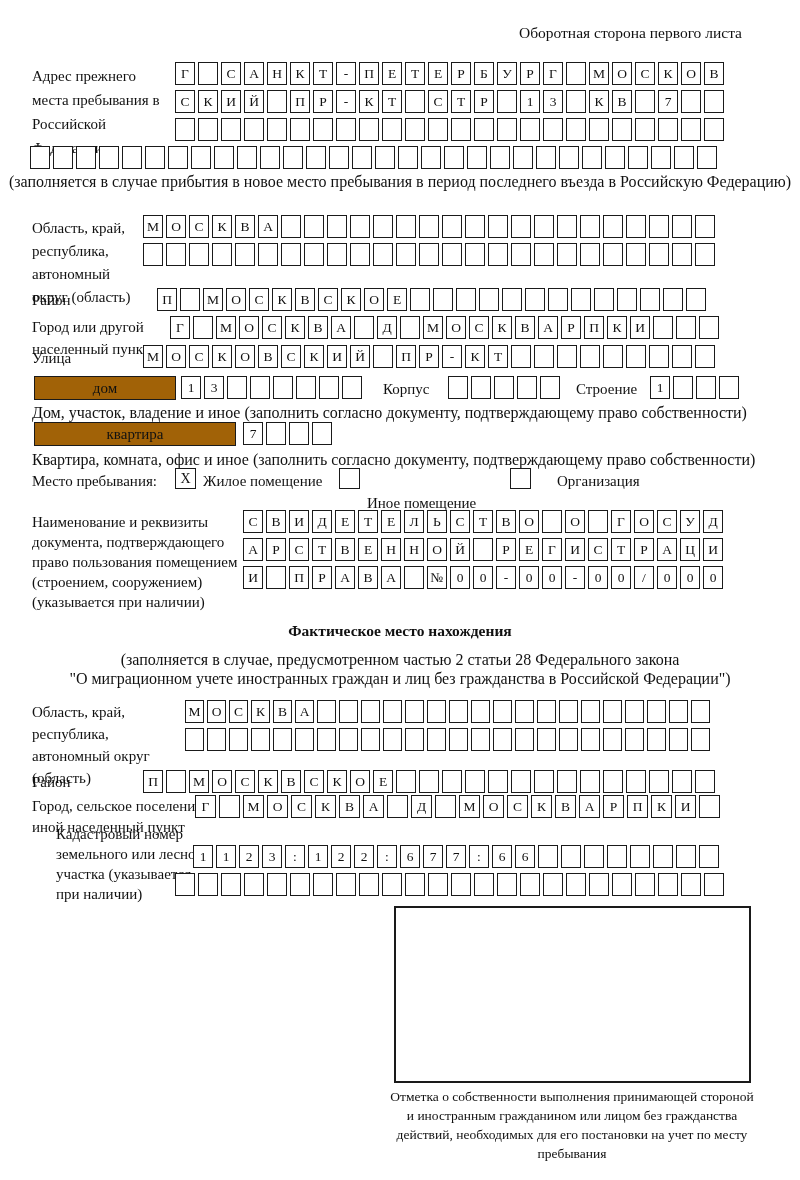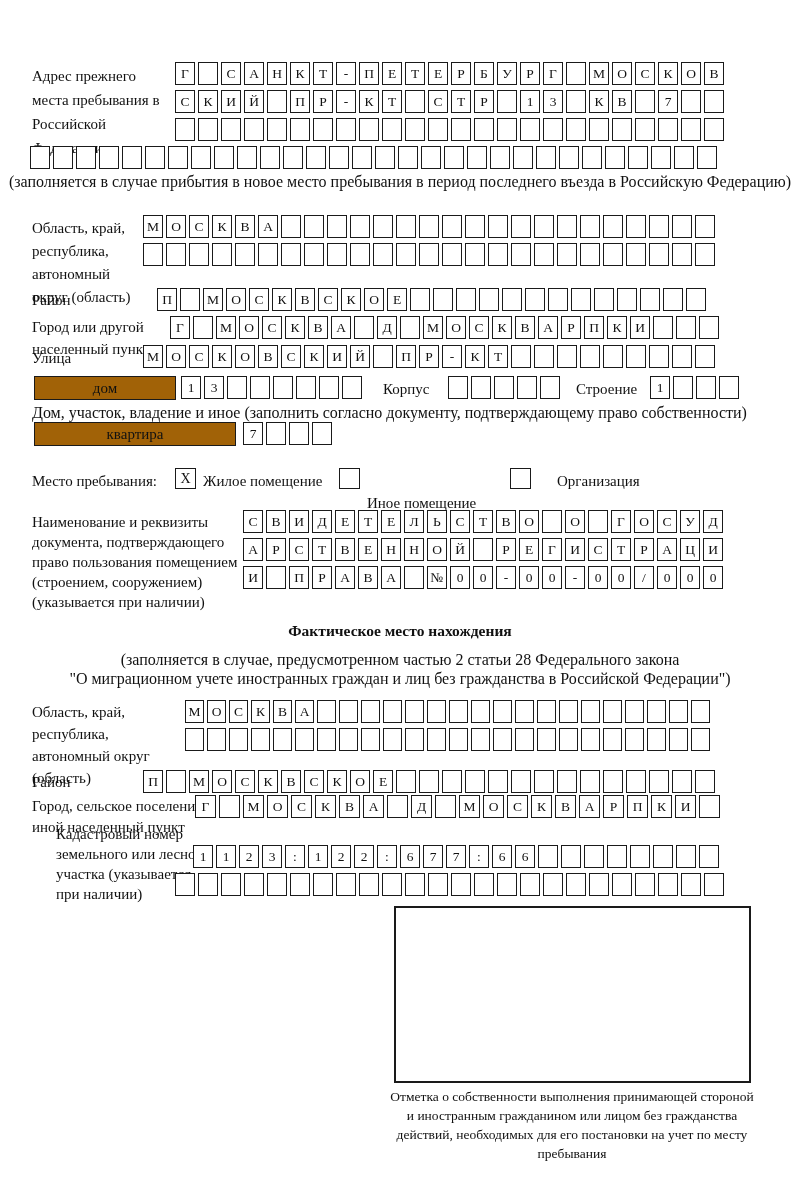--- a/index.html
+++ b/index.html
@@ -20,20 +20,21 @@
   .checkbox{position:absolute;width:19px;height:19px;border:1.8px solid #1a1a1a;background:#fff;
         display:flex;align-items:center;justify-content:center;font-size:14px;}
   .stamp-box{position:absolute;left:394px;top:906px;width:353px;height:173px;border:2px solid #1a1a1a;background:#fff;}
   .stamp-note{position:absolute;left:388px;top:1087px;width:368px;text-align:center;font-size:13.5px;line-height:19px;}
 </style>
 </head>
 <body>
 
 <div class="page">
 
+  <div class="side-note">Оборотная сторона первого листа</div>
 
   <div class="lbl" style="left:32px;top:64px;width:140px;line-height:24px;">Адрес прежнего места пребывания в Российской Федерации</div>
   <div class="cells md" style="left:175px;top:62px;">
       <span class="cell">Г</span>
       <span class="cell"></span>
       <span class="cell">С</span>
       <span class="cell">А</span>
       <span class="cell">Н</span>
       <span class="cell">К</span>
       <span class="cell">Т</span>
@@ -311,20 +312,21 @@
     </div>
   <div class="note" style="left:32px;top:404px;">Дом, участок, владение и иное (заполнить согласно документу, подтверждающему право собственности)</div>
 
   <div class="wbox" style="left:34px;top:422px;width:200px;">квартира</div>
   <div class="cells md" style="left:243px;top:422px;">
       <span class="cell">7</span>
       <span class="cell"></span>
       <span class="cell"></span>
       <span class="cell"></span>
     </div>
+  <div class="note" style="left:32px;top:451px;">Квартира, комната, офис и иное (заполнить согласно документу, подтверждающему право собственности)</div>
 
   <div class="lbl" style="left:32px;top:470px;">Место пребывания:</div>
   <div class="checkbox" style="left:175px;top:468px;">X</div>
   <div class="lbl" style="left:203px;top:470px;">Жилое помещение</div>
   <div class="checkbox" style="left:339px;top:468px;"></div>
   <div class="lbl" style="left:367px;top:492px;">Иное помещение</div>
   <div class="checkbox" style="left:510px;top:468px;"></div>
   <div class="lbl" style="left:557px;top:470px;">Организация</div>
 
   <div class="lbl" style="left:32px;top:512px;width:212px;line-height:20px;">Наименование и реквизиты документа, подтверждающего право пользования помещением (строением, сооружением) (указывается при наличии)</div>

